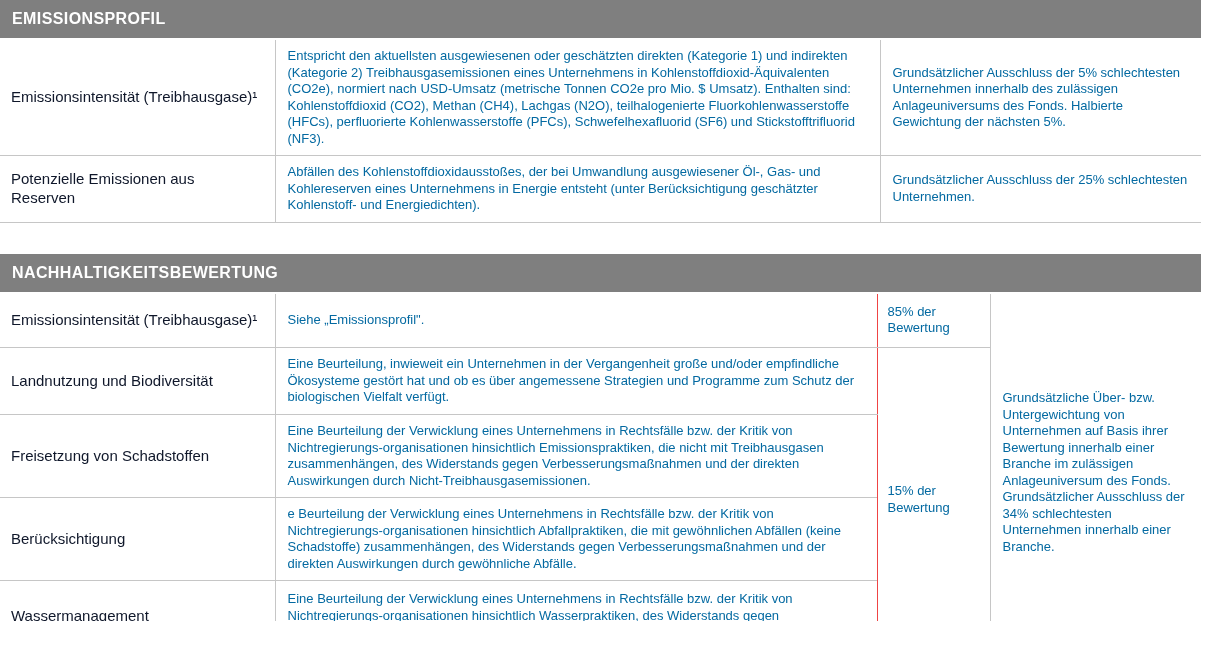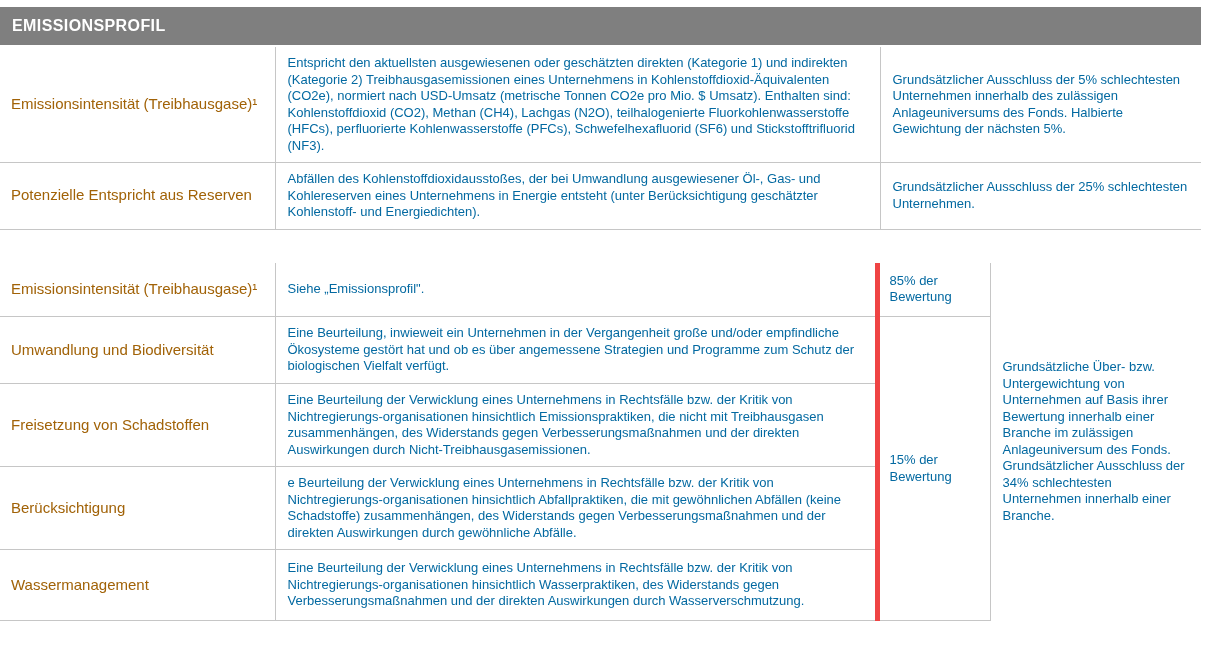--- a/index.html
+++ b/index.html
@@ -6,21 +6,21 @@
     margin: 0;
     padding: 0;
     background: #ffffff;
     font-family: "Liberation Sans", sans-serif;
   }
   .page {
     width: 1209px;
     height: 621px;
     background: #ffffff;
     box-sizing: border-box;
-    padding-top: 7px;
+    padding-top: 0;
     overflow: hidden;
   }
   .section-bar {
     width: 1201px;
     height: 38px;
     background: #7f7f7f;
     color: #ffffff;
     display: flex;
     align-items: center;
     box-sizing: border-box;
@@ -40,27 +40,27 @@
     vertical-align: middle;
     border-bottom: 1px solid #c6c6c6;
     font-size: 13px;
     line-height: 1.27;
     color: #0369a1;
     padding: 8px 12px;
     box-sizing: border-box;
     word-wrap: break-word;
   }
   td.label-cell {
-    color: #a16207;
+    color: #0f172a;
     font-size: 15px;
     line-height: 1.25;
     padding-left: 11px;
   }
   td.desc-cell  { border-left: 1px solid #c6c6c6; }
-  td.pct-cell   { border-left: 5px solid #ef4444; padding: 8px 10px; }
+  td.pct-cell   { border-left: 1px solid #ef4444; padding: 8px 10px; }
   td.adj-cell   {
     border-left: 1px solid #c6c6c6;
     border-bottom: none;
     padding: 10px 12px;
   }
   .adj-para-1 { }
   
   .t1-r1 td { height: 114px; }
   .t1-r2 td { height: 66px; }
   .t2-r1 td { height: 54px; }
@@ -84,49 +84,52 @@
         <col style="width:605px">
         <col style="width:321px">
     </colgroup>
     <tbody>
         <tr class="t1-r1">
       <td class="label-cell">Emissionsintensität (Treibhausgase)¹</td>
       <td class="desc-cell">Entspricht den aktuellsten ausgewiesenen oder geschätzten direkten (Kategorie 1) und indirekten (Kategorie 2) Treibhausgasemissionen eines Unternehmens in Kohlenstoffdioxid-Äquivalenten (CO2e), normiert nach USD-Umsatz (metrische Tonnen CO2e pro Mio. $ Umsatz). Enthalten sind: Kohlenstoffdioxid (CO2), Methan (CH4), Lachgas (N2O), teilhalogenierte Fluorkohlenwasserstoffe (HFCs), perfluorierte Kohlenwasserstoffe (PFCs), Schwefelhexafluorid (SF6) und Stickstofftrifluorid (NF3).</td>
       <td class="desc-cell">Grundsätzlicher Ausschluss der 5% schlechtesten Unternehmen innerhalb des zulässigen Anlageuniversums des Fonds. Halbierte Gewichtung der nächsten 5%.</td>
     </tr>
     <tr class="t1-r2">
-      <td class="label-cell">Potenzielle Entspricht aus Reserven</td>
+      <td class="label-cell">Potenzielle Emissionen aus Reserven</td>
       <td class="desc-cell">Abfällen des Kohlenstoffdioxidausstoßes, der bei Umwandlung ausgewiesener Öl-, Gas- und Kohlereserven eines Unternehmens in Energie entsteht (unter Berücksichtigung geschätzter Kohlenstoff- und Energiedichten).</td>
       <td class="desc-cell">Grundsätzlicher Ausschluss der 25% schlechtesten Unternehmen.</td>
     </tr>
   </tbody>
     </table>
 
   <div class="gap"></div>
 
+  <div class="section-bar">
+    <span>NACHHALTIGKEITSBEWERTUNG</span>
+  </div>
   <div class="gap2"></div>
   <table>
     <colgroup>
       <col style="width:275px">
         <col style="width:602px">
         <col style="width:113px">
         <col style="width:211px">
     </colgroup>
     <tbody>
         <tr class="t2-r1">
       <td class="label-cell">Emissionsintensität (Treibhausgase)¹</td>
       <td class="desc-cell">Siehe „Emissionsprofil".</td>
       <td class="pct-cell">85% der Bewertung</td>
       <td class="adj-cell" rowspan="5">
         <div class="adj-para-1">Grundsätzliche Über- bzw. Untergewichtung von Unternehmen auf Basis ihrer Bewertung innerhalb einer Branche im zulässigen Anlageuniversum des Fonds.</div>
         <div>Grundsätzlicher Ausschluss der 34% schlechtesten Unternehmen innerhalb einer Branche.</div>
       </td>
     </tr>
     <tr class="t2-r2">
-      <td class="label-cell">Umwandlung und Biodiversität</td>
+      <td class="label-cell">Landnutzung und Biodiversität</td>
       <td class="desc-cell">Eine Beurteilung, inwieweit ein Unternehmen in der Vergangenheit große und/oder empfindliche Ökosysteme gestört hat und ob es über angemessene Strategien und Programme zum Schutz der biologischen Vielfalt verfügt.</td>
       <td class="pct-cell" rowspan="4">15% der Bewertung</td>
     </tr>
     <tr class="t2-r3">
       <td class="label-cell">Freisetzung von Schadstoffen</td>
       <td class="desc-cell">Eine Beurteilung der Verwicklung eines Unternehmens in Rechtsfälle bzw. der Kritik von Nichtregierungs-organisationen hinsichtlich Emissionspraktiken, die nicht mit Treibhausgasen zusammenhängen, des Widerstands gegen Verbesserungsmaßnahmen und der direkten Auswirkungen durch Nicht-Treibhausgasemissionen.</td>
     </tr>
     <tr class="t2-r4">
       <td class="label-cell">Berücksichtigung</td>
       <td class="desc-cell">e Beurteilung der Verwicklung eines Unternehmens in Rechtsfälle bzw. der Kritik von Nichtregierungs-organisationen hinsichtlich Abfallpraktiken, die mit gewöhnlichen Abfällen (keine Schadstoffe) zusammenhängen, des Widerstands gegen Verbesserungsmaßnahmen und der direkten Auswirkungen durch gewöhnliche Abfälle.</td>

